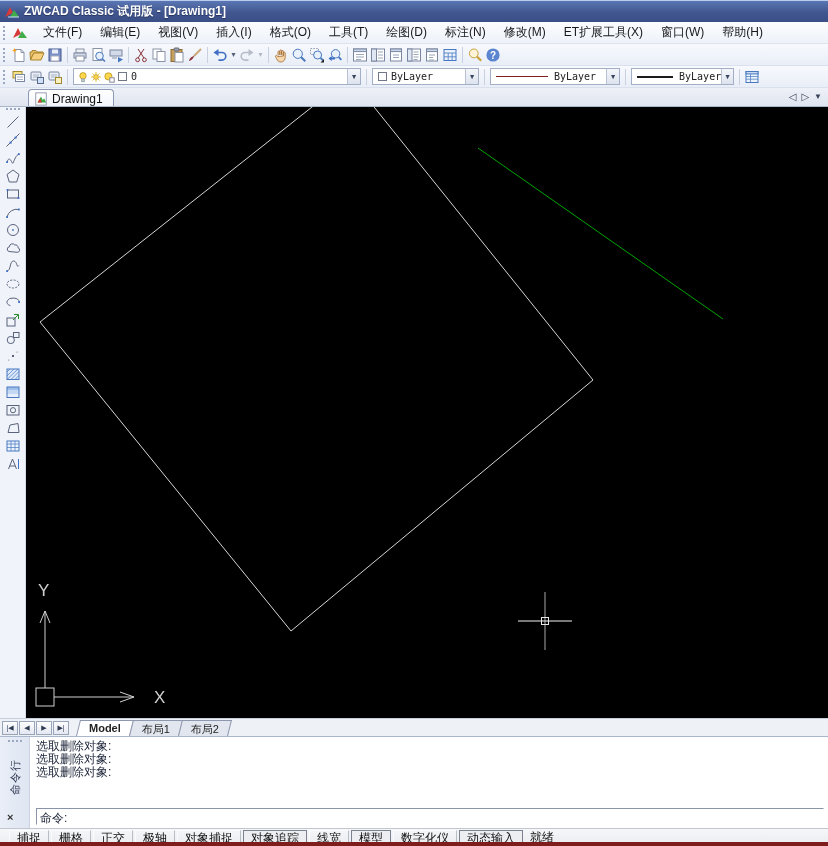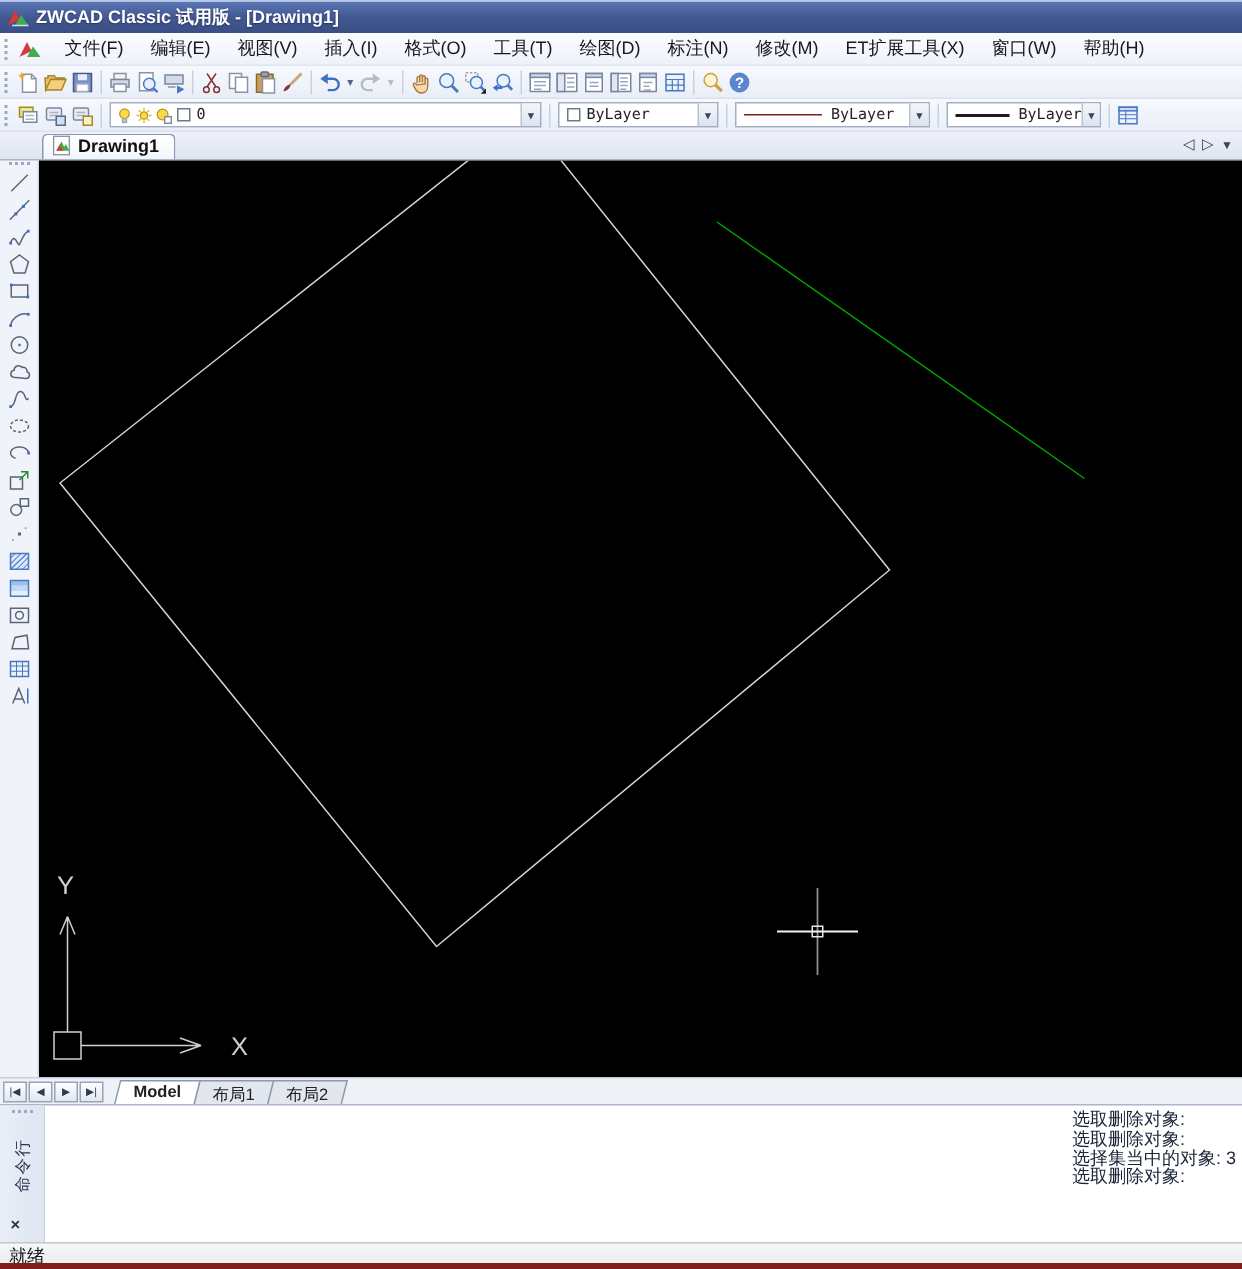--- a/index.html
+++ b/index.html
@@ -30,21 +30,21 @@
   .combo { height:17px; background:#ffffff; border:1px solid #a3afc6; display:flex; align-items:center; font-family:"DejaVu Sans Mono","Liberation Mono",monospace; font-size:10px; color:#222; margin:0 2px; position:relative; padding-left:3px; }
   .combo .arrow { margin-left:auto; width:13px; height:15px; background:linear-gradient(#f4f6fa,#dde3ee); border-left:1px solid #b9c2d4; display:flex; align-items:center; justify-content:center; font-size:7px; color:#39455e; }
   .swatch { width:9px; height:9px; background:#ffffff; border:1px solid #707888; margin:0 4px 0 2px; }
   .ltline { height:0; border-top:1px solid #7c1f1f; width:52px; margin:0 6px 0 2px; }
   .lwline { height:0; border-top:2px solid #1c1c1c; width:40px; margin:0 6px 0 2px; }
   .mini { width:12px; height:12px; margin-right:1px; }
   .mini svg { width:12px; height:12px; display:block; }
 
   
   .tabrow { height:19px; flex:0 0 19px; background:linear-gradient(#eef1f8,#dfe4ef); border-bottom:1px solid #aab6cc; display:flex; align-items:flex-end; padding-left:28px; position:relative; }
-  .doc-tab { height:17px; background:linear-gradient(#ffffff,#f2f5fb); border:1px solid #8d9ab6; border-bottom:none; border-radius:4px 4px 0 0; display:flex; align-items:flex-start; padding:0 10px 0 5px; font-weight:bold; color:#111; }
+  .doc-tab { height:17px; background:linear-gradient(#ffffff,#f2f5fb); border:1px solid #8d9ab6; border-bottom:none; border-radius:4px 4px 0 0; display:flex; align-items:flex-end; padding:0 10px 0 5px; font-weight:normal; color:#111; }
   .doc-tab svg { width:14px; height:14px; margin-right:4px; }
   .tab-nav { position:absolute; right:6px; top:3px; display:flex; gap:5px; color:#3a4458; font-size:10px; align-items:center; }
   .tab-nav span { cursor:default; }
 
   
   .main { flex:0 0 611px; height:611px; display:flex; }
   .drawtools { width:26px; flex:0 0 26px; background:#f0f3fa; border-right:1px solid #d3dae8; display:flex; flex-direction:column; align-items:center; padding-top:1px; }
   .hgrip { width:14px; height:3px; border-top:2px dotted #9aa8c4; margin-bottom:2px; }
   .dti { width:20px; height:18px; display:flex; align-items:center; justify-content:center; border-radius:2px; flex:0 0 18px; }
   .dti svg { width:16px; height:16px; display:block; }
@@ -58,21 +58,21 @@
   .ltab { padding:1px 10px; border:1px solid #8d97ad; border-bottom:none; background:#e2e6ee; color:#222; font-size:11px; margin-right:-1px; transform:skewX(-14deg); }
   .ltab > span { display:inline-block; transform:skewX(14deg); }
   .ltab.active { background:#ffffff; font-weight:bold; }
 
   
   .cmdarea { flex:0 0 92px; height:92px; background:#ffffff; border-top:1px solid #aab6cc; display:flex; }
   .cmdstrip { width:30px; flex:0 0 30px; background:linear-gradient(90deg,#e9eef7,#dfe6f2); border-right:1px solid #ccd4e2; position:relative; }
   .cmdstrip .hgrip { position:absolute; left:8px; top:3px; }
   .cmd-title { position:absolute; top:40px; left:15px; transform:translate(-50%,-50%) rotate(-90deg); transform-origin:center; white-space:nowrap; font-size:11px; color:#2c3550; letter-spacing:1px; }
   .cmd-close { position:absolute; left:7px; bottom:5px; font-size:11px; color:#333; font-weight:bold; cursor:default; }
-  .cmdmain { flex:1; display:flex; flex-direction:column; padding:3px 4px 3px 6px;align-items:flex-end; }
+  .cmdmain { flex:1; display:flex; flex-direction:column; padding:3px 4px 3px 6px; }
   .cmd-history { flex:1; overflow:hidden; }
   .cmd-line { font-size:12px; line-height:12.8px; color:#1c2438; white-space:pre; }
   .cmd-input { height:17px; border:1px solid; border-color:#8a94a8 #ffffff #ffffff #8a94a8; background:#ffffff; font-size:12px; color:#1c2438; padding:1px 3px; }
 
   
   .statusbar { flex:0 0 18px; height:18px; background:linear-gradient(#f6f7f9,#e9ebef); border-top:1px solid #c2c6ce; display:flex; align-items:center; font-size:12px; color:#111; }
   .coords { width:218px; flex:0 0 218px; height:15px; margin-left:1px; background:#fbfbfb; border:1px solid; border-color:#8a8f99 #ffffff #ffffff #8a8f99; font-size:11px; padding:0 3px; line-height:13px; color:#222; }
   .sb-group { display:flex; align-items:center; margin-left:8px; height:16px; }
   .sb-btn { padding:0 7px; height:15px; line-height:15px; margin:0 1px; border:1px solid; border-color:#fafbfc #b8bcc4 #b8bcc4 #fafbfc; background:transparent; white-space:nowrap; cursor:default; }
   .sb-btn.pressed { border:1px solid #7b8190; background:#eceef2; }
@@ -528,23 +528,37 @@
   <div class="cmdarea">
     <div class="cmdstrip">
       <span class="hgrip"></span>
       <span class="cmd-title">命令行</span>
       <span class="cmd-close">×</span>
     </div>
     <div class="cmdmain">
       <div class="cmd-history" id="cmd-history">
           <div class="cmd-line">选取删除对象:</div>
           <div class="cmd-line">选取删除对象:</div>
-          <div class="cmd-line">选择集当中的对象: 3</div>
           <div class="cmd-line">选取删除对象:</div>
         </div>
+      <div class="cmd-input">
+        <span>命令:</span>
+      </div>
     </div>
   </div>
 
   <div class="statusbar">
+    <div class="sb-group" id="status-buttons">
+        <span class="sb-btn">捕捉</span>
+        <span class="sb-btn">栅格</span>
+        <span class="sb-btn">正交</span>
+        <span class="sb-btn">极轴</span>
+        <span class="sb-btn">对象捕捉</span>
+        <span class="sb-btn pressed">对象追踪</span>
+        <span class="sb-btn">线宽</span>
+        <span class="sb-btn pressed">模型</span>
+        <span class="sb-btn">数字化仪</span>
+        <span class="sb-btn pressed">动态输入</span>
+      </div>
     <span class="ready">就绪</span>
   </div>
 
 </div>
 
 </body></html>

